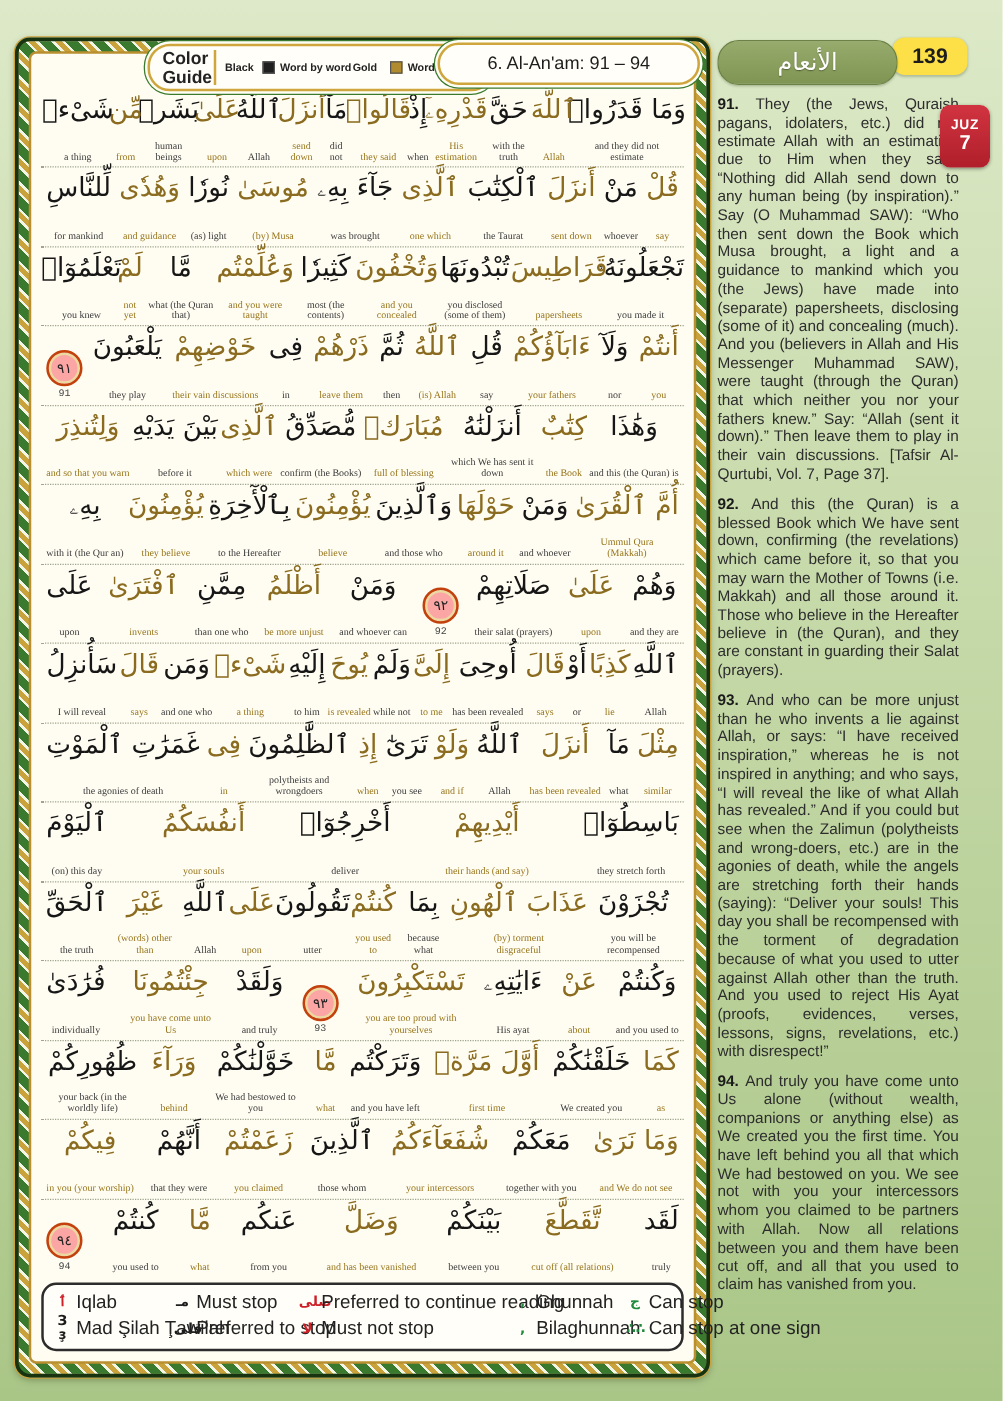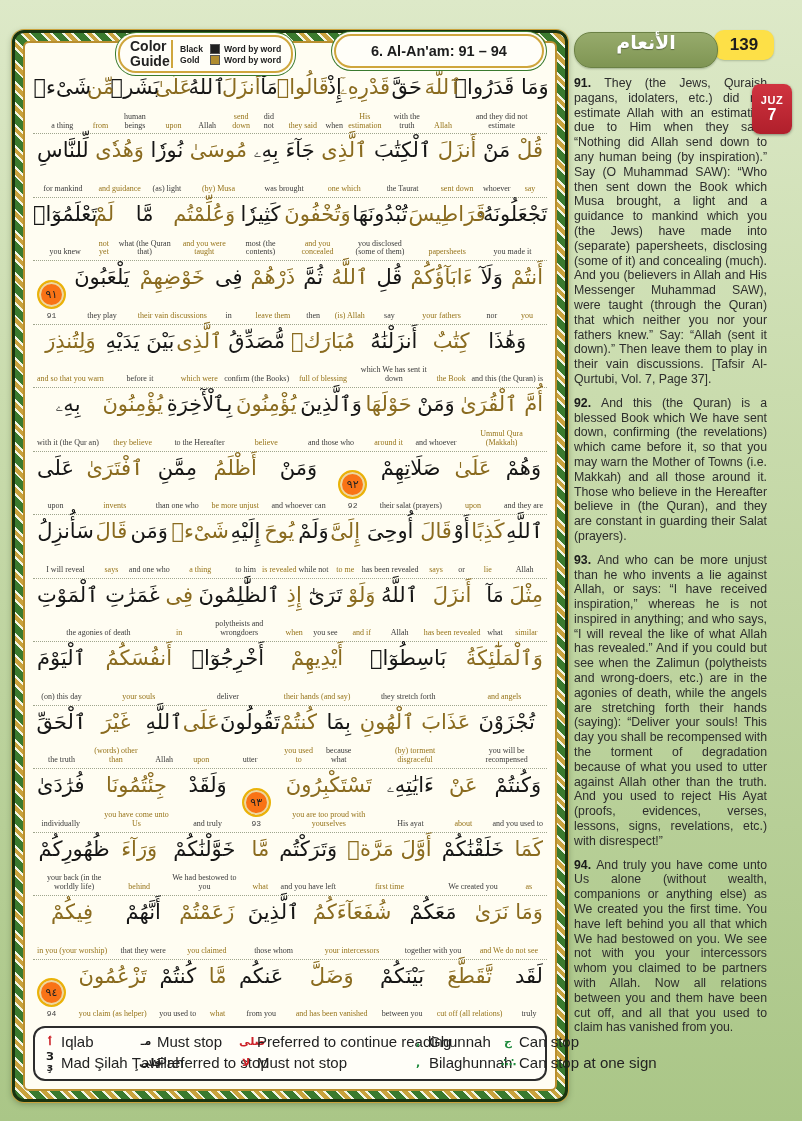--- a/index.html
+++ b/index.html
@@ -29,39 +29,39 @@
   .cell{display:flex;flex-direction:column;align-items:center;justify-content:space-between;text-align:center;min-width:0;}
   .ar{font-family:"DejaVu Sans",sans-serif;font-size:21px;line-height:1.45;white-space:nowrap;direction:rtl;}
   .en{font-family:"Liberation Serif",serif;font-size:8px;line-height:1.12;direction:ltr;max-width:74px;padding-bottom:1px;}
   .cell.c-b .ar{color:#161616;}
   .cell.c-b .en{color:#3a3a3a;}
   .cell.c-g .ar{color:#8a6b1f;}
   .cell.c-g .en{color:#97741a;}
   .cell.m{justify-content:flex-end;}
   .medallion{
     width:25px;height:25px;border-radius:50%;margin-bottom:3px;
-    border:2px solid #eab308;box-shadow:inset 0 0 0 2px #ecd9a0;
+    border:2px solid #c2410c;box-shadow:inset 0 0 0 2px #ecd9a0;
     display:flex;align-items:center;justify-content:center;
-    font-family:"DejaVu Sans",sans-serif;font-size:11px;color:#222;background:#f97316;
+    font-family:"DejaVu Sans",sans-serif;font-size:11px;color:#222;background:#fca5a5;
   }
   .en-num{color:#444;font-family:Liberation Mono, monospace;}
   
   .pill{
     position:absolute;background:#fffef8;border:2px solid #cfa63d;border-radius:18px;
     box-shadow:0 0 0 2px #fffef5, 0 0 0 3px #3a7a2e;z-index:6;
     display:flex;align-items:center;justify-content:center;
   }
   .pill-guide{left:118px;top:35px;height:34px;padding:0 10px;gap:7px;}
   .guide-head{font-size:14px;font-weight:bold;color:#222;width:34px;line-height:1.1;text-align:center;}
   .guide-divider{width:2px;align-self:stretch;background:#cfa63d;margin:3px 0;}
-  .guide-rows{display:flex;flex-direction:column;gap:1px;}
+  .guide-rows{display:flex;flex-direction:row;gap:1px;}
   .g-row{display:flex;align-items:center;gap:4px;font-size:8.6px;font-weight:bold;color:#222;}
   .g-row .g-name{width:26px;text-align:left;}
   .sw{width:8px;height:8px;display:inline-block;border:1px solid #555;}
-  .pill-title{left:334px;top:34px;width:206px;height:30px;font-size:14.5px;font-weight:bold;color:#1d1d1d;}
+  .pill-title{left:350px;top:34px;width:206px;height:30px;font-size:14.5px;font-weight:normal;color:#1d1d1d;}
   
   .legend{
     margin-top:4px;border:2px solid #2c2c2c;border-radius:12px;background:#fffef8;
     padding:4px 8px 5px;flex:0 0 auto;
   }
   .legend-row{display:grid;grid-template-columns:92px 96px 168px 86px auto;align-items:center;column-gap:4px;margin:1px 0;}
   .l-item{display:flex;align-items:center;gap:4px;min-width:0;}
   .l-sym{font-family:"DejaVu Sans",sans-serif;font-size:11px;font-weight:bold;line-height:1;min-width:14px;text-align:center;}
   .sym-red{color:#cc2027;}
   .sym-green{color:#1d8a3c;}
@@ -71,23 +71,22 @@
   .sidebar{position:absolute;left:574px;top:30px;width:196px;}
   .banner-row{position:relative;height:40px;margin-bottom:6px;}
   .page-tab{
     position:absolute;right:-4px;top:0;width:60px;height:30px;border-radius:10px;
     background:#fde047;display:flex;align-items:center;justify-content:center;
     font-size:17px;font-weight:bold;color:#1d1d1d;box-shadow:0 1px 2px rgba(40,60,30,.25);
   }
   .surah-banner{
     position:absolute;left:0;top:2px;width:142px;height:34px;border-radius:17px;
     background:linear-gradient(180deg,#97ab6c,#7f9553);border:1px solid #6b8145;
-    display:flex;align-items:flex-start;justify-content:center;
+    display:flex;align-items:center;justify-content:center;
     box-shadow:0 1px 2px rgba(40,60,30,.3);
-    font-weight:bold;
   }
   .surah-ar{
     font-family:"DejaVu Sans",sans-serif;font-size:19px;color:#fff;
     text-shadow:0 1px 1px rgba(0,0,0,.35);direction:rtl;line-height:1;
   }
   #verse-paragraphs{width:193px;}
   .vpara{
     margin:0 0 9px;font-size:12.3px;line-height:14.8px;color:#2d2d2d;
     text-align:justify;
   }
@@ -503,24 +502,20 @@
               <span class="en">in</span>
             </div>
             <div class="cell c-b">
               <span class="ar">غَمَرَٰتِ ٱلْمَوْتِ</span>
               <span class="en">the agonies of death</span>
             </div>
           </div>
         </div>
         <div class="quran-line">
           <div class="cells">
-            <div class="cell c-g">
-              <span class="ar">وَٱلْمَلَٰٓئِكَةُ</span>
-              <span class="en">and angels</span>
-            </div>
             <div class="cell c-b">
               <span class="ar">بَاسِطُوٓا۟</span>
               <span class="en">they stretch forth</span>
             </div>
             <div class="cell c-g">
               <span class="ar">أَيْدِيهِمْ</span>
               <span class="en">their hands (and say)</span>
             </div>
             <div class="cell c-b">
               <span class="ar">أَخْرِجُوٓا۟</span>
@@ -702,24 +697,20 @@
               <span class="ar">عَنكُم</span>
               <span class="en">from you</span>
             </div>
             <div class="cell c-g">
               <span class="ar">مَّا</span>
               <span class="en">what</span>
             </div>
             <div class="cell c-b">
               <span class="ar">كُنتُمْ</span>
               <span class="en">you used to</span>
-            </div>
-            <div class="cell c-g">
-              <span class="ar">تَزْعُمُونَ</span>
-              <span class="en">you claim (as helper)</span>
             </div>
             <div class="cell m">
               <span class="medallion">٩٤</span>
               <span class="en en-num">94</span>
             </div>
           </div>
         </div>
       </div>
     <div class="legend">
       <div class="legend-row" id="legend-row-0">

